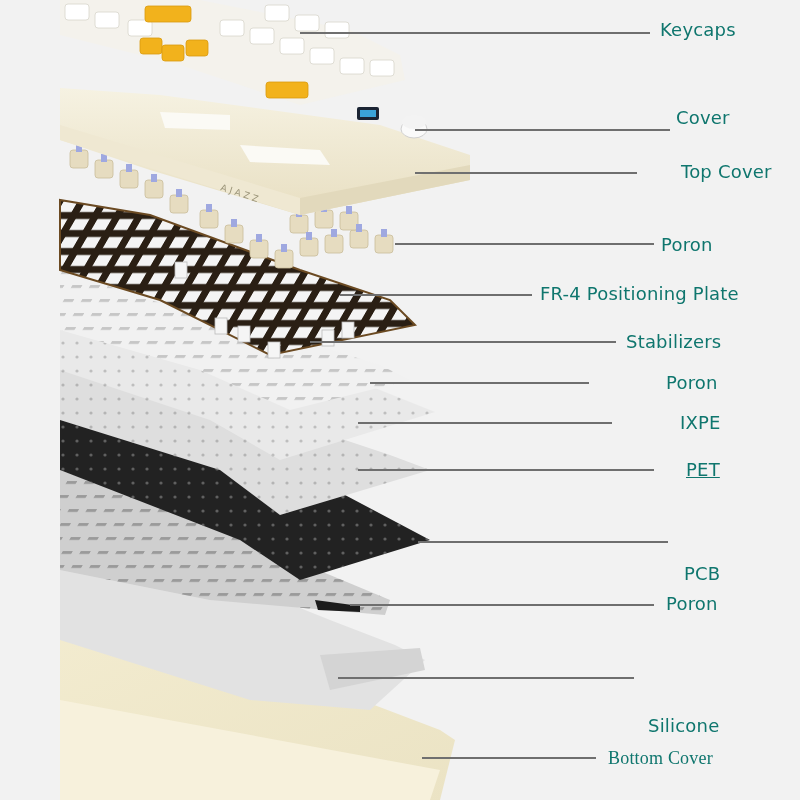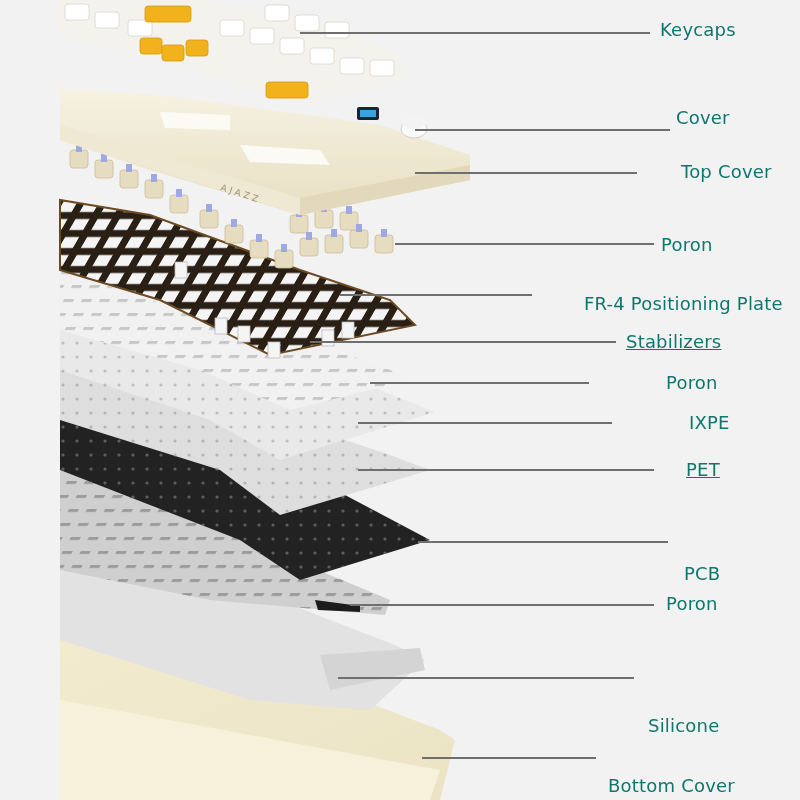--- a/index.html
+++ b/index.html
@@ -177,48 +177,48 @@
       <div>
     <div class="leader" style="left: 415px; top: 172px; width: 222px;"></div>
     <div class="label" style="left: 645px; top: 162px; margin-left: 36px;">Top Cover</div>
   </div>
       <div>
     <div class="leader" style="left: 395px; top: 243px; width: 259px;"></div>
     <div class="label" style="left: 661px; top: 235px;">Poron</div>
   </div>
       <div>
     <div class="leader" style="left: 340px; top: 294px; width: 192px;"></div>
-    <div class="label" style="left: 540px; top: 294px; margin-left: 44px;">FR-4 Positioning Plate</div>
+    <div class="label" style="left: 540px; top: 284px;">FR-4 Positioning Plate</div>
   </div>
       <div>
     <div class="leader" style="left: 310px; top: 341px; width: 306px;"></div>
-    <div class="label" style="left: 626px; top: 332px; text-decoration: underline;">Stabilizers</div>
+    <div class="label" style="left: 626px; top: 332px;">Stabilizers</div>
   </div>
       <div>
     <div class="leader" style="left: 370px; top: 382px; width: 219px;"></div>
     <div class="label" style="left: 666px; top: 373px;">Poron</div>
   </div>
       <div>
     <div class="leader" style="left: 358px; top: 422px; width: 254px;"></div>
-    <div class="label" style="left: 680px; top: 413px; margin-left: 9px;">IXPE</div>
+    <div class="label" style="left: 680px; top: 413px;">IXPE</div>
   </div>
       <div>
     <div class="leader" style="left: 358px; top: 469px; width: 296px;"></div>
     <div class="label" style="left: 686px; top: 460px; text-decoration: underline;">PET</div>
   </div>
       <div>
     <div class="leader" style="left: 418px; top: 541px; width: 250px;"></div>
     <div class="label" style="left: 684px; top: 532px; margin-top: 32px;">PCB</div>
   </div>
       <div>
     <div class="leader" style="left: 350px; top: 604px; width: 304px;"></div>
     <div class="label" style="left: 666px; top: 594px;">Poron</div>
   </div>
       <div>
     <div class="leader" style="left: 338px; top: 677px; width: 296px;"></div>
     <div class="label" style="left: 648px; top: 668px; margin-top: 48px;">Silicone</div>
   </div>
       <div>
     <div class="leader" style="left: 422px; top: 757px; width: 174px;"></div>
-    <div class="label" style="left: 608px; top: 776px;">Bottom Cover</div>
+    <div class="label" style="left: 608px; top: 748px; font-family: Liberation Serif, serif;">Bottom Cover</div>
   </div>
     </div>
 </div>
 
 </body></html>

